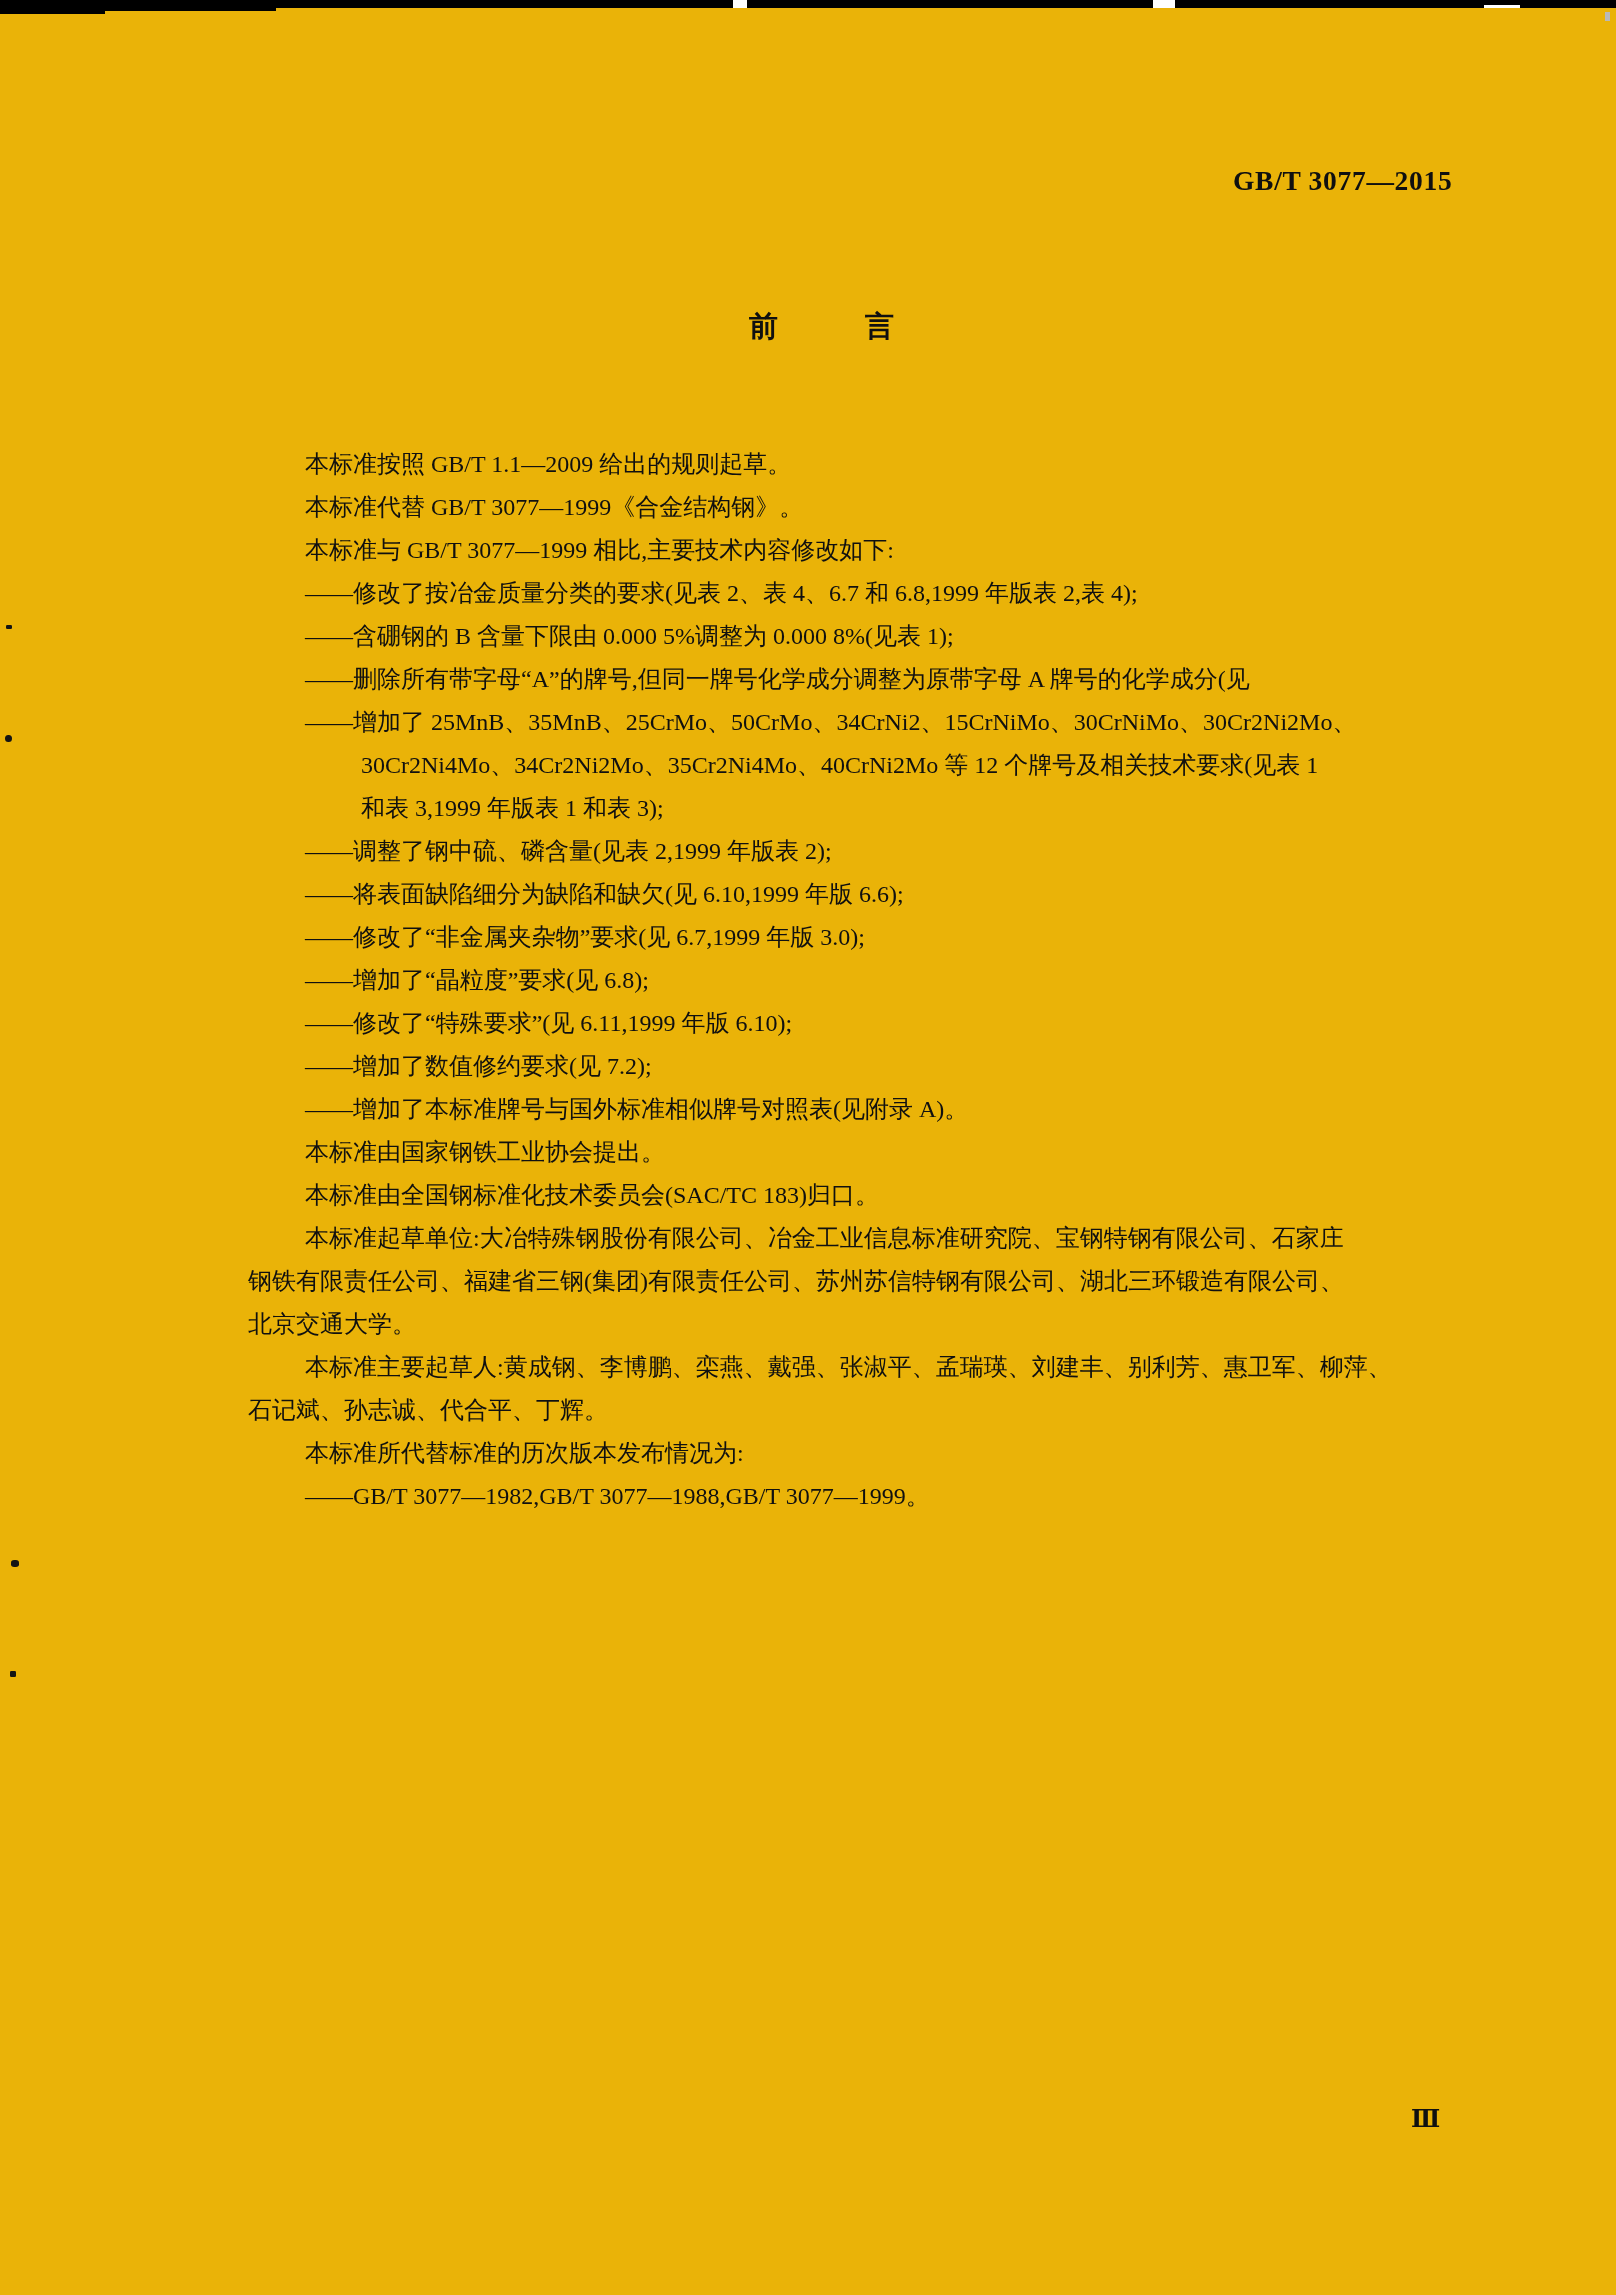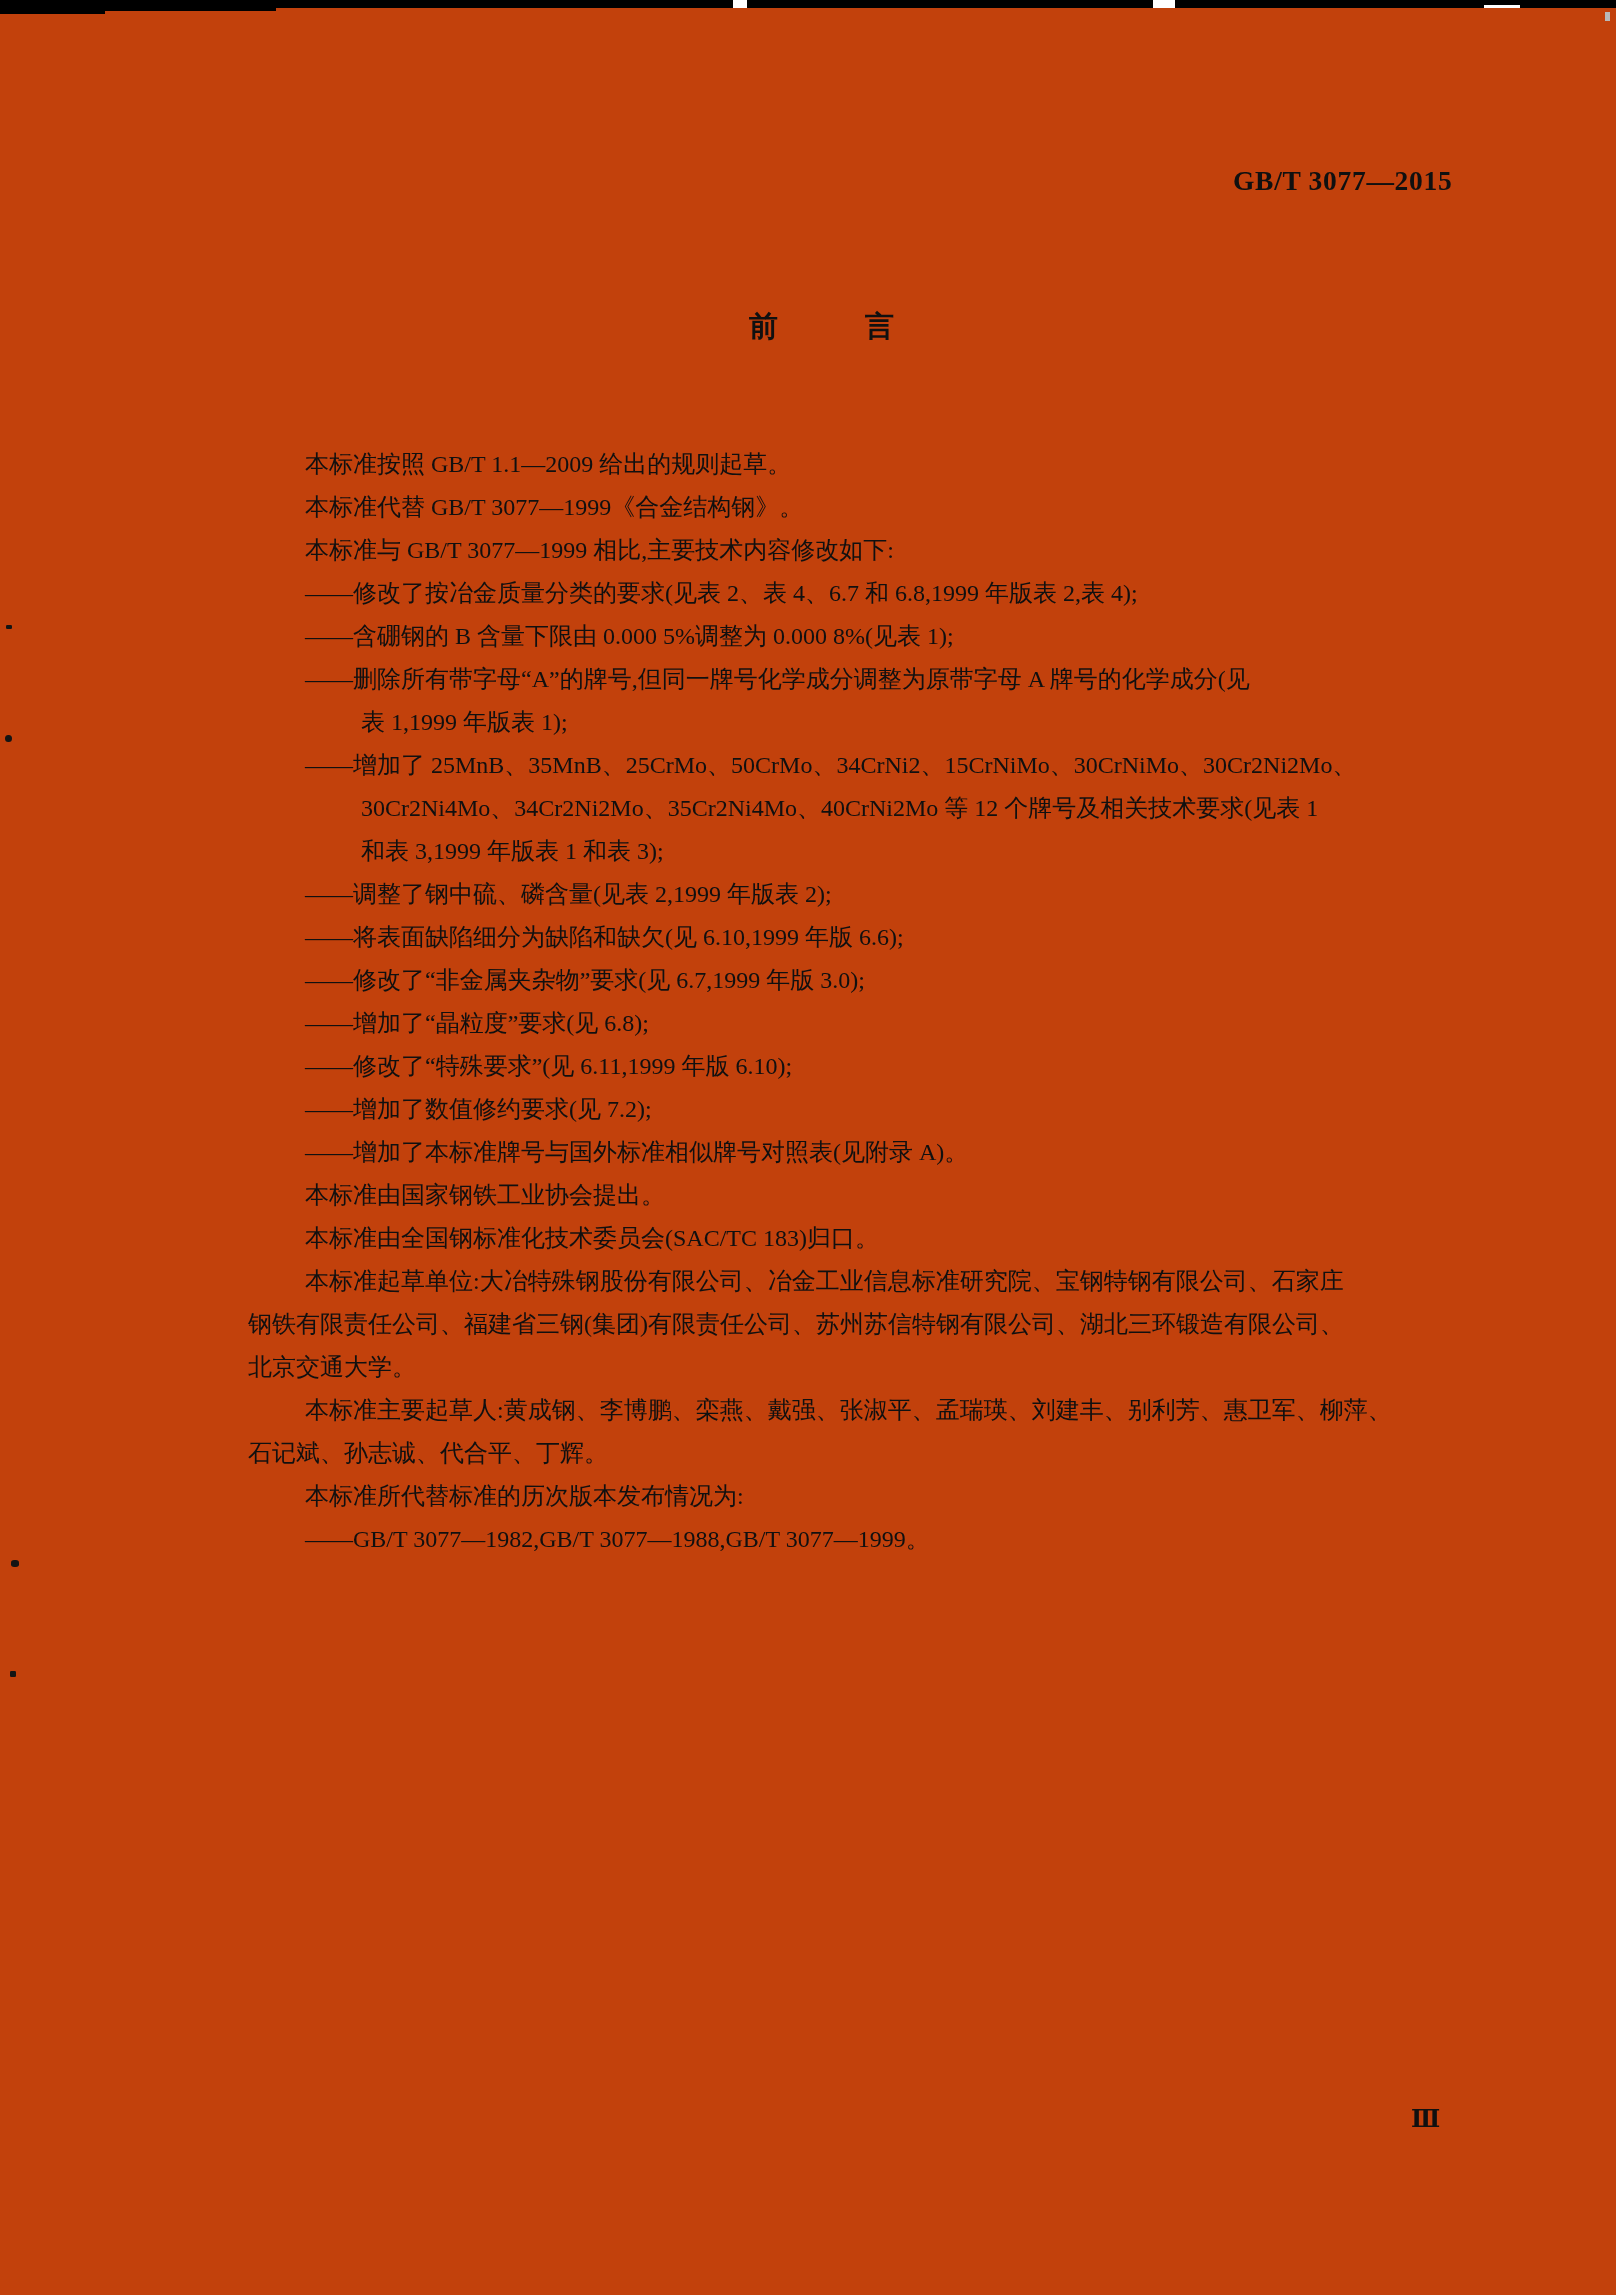--- a/index.html
+++ b/index.html
@@ -1,19 +1,19 @@
 <!DOCTYPE html>
 <html style="font-size:10.5px"><head>
 <meta charset="utf-8">
 <style>
   html,body { margin:0; padding:0; background:#e8e8e8; }
   .page {
     position:relative;
     width:1616px; height:2295px;
-    background:#c2410c;
+    background:#eab308;
     font-family:"Liberation Serif","DejaVu Serif",serif;
     color:#101010;
     overflow:hidden;
   }
 
   
   .topband   { position:absolute; left:0; top:0; width:1616px; height:7.9px; background:#000; }
   .topband-l { position:absolute; left:0; top:0; width:105px; height:13.8px; background:#000; }
   .topband-l2{ position:absolute; left:79px; top:0; width:197px; height:10.5px; background:#000; }
   .bandgap1  { position:absolute; left:733px; top:0; width:14.4px; height:7.9px; background:#fff; }
@@ -82,21 +82,20 @@
     <span class="t1">前</span><span class="t2">言</span>
   </div>
 
   <div class="body-text">
     <div class="line indent">本标准按照 GB/T 1.1—2009 给出的规则起草。</div>
     <div class="line indent">本标准代替 GB/T 3077—1999《合金结构钢》。</div>
     <div class="line indent">本标准与 GB/T 3077—1999 相比,主要技术内容修改如下:</div>
     <div class="line indent">——修改了按冶金质量分类的要求(见表 2、表 4、6.7 和 6.8,1999 年版表 2,表 4);</div>
     <div class="line indent">——含硼钢的 B 含量下限由 0.000 5%调整为 0.000 8%(见表 1);</div>
     <div class="line indent">——删除所有带字母“A”的牌号,但同一牌号化学成分调整为原带字母 A 牌号的化学成分(见</div>
-    <div class="line hang">表 1,1999 年版表 1);</div>
     <div class="line indent">——增加了 25MnB、35MnB、25CrMo、50CrMo、34CrNi2、15CrNiMo、30CrNiMo、30Cr2Ni2Mo、</div>
     <div class="line hang">30Cr2Ni4Mo、34Cr2Ni2Mo、35Cr2Ni4Mo、40CrNi2Mo 等 12 个牌号及相关技术要求(见表 1</div>
     <div class="line hang">和表 3,1999 年版表 1 和表 3);</div>
     <div class="line indent">——调整了钢中硫、磷含量(见表 2,1999 年版表 2);</div>
     <div class="line indent">——将表面缺陷细分为缺陷和缺欠(见 6.10,1999 年版 6.6);</div>
     <div class="line indent">——修改了“非金属夹杂物”要求(见 6.7,1999 年版 3.0);</div>
     <div class="line indent">——增加了“晶粒度”要求(见 6.8);</div>
     <div class="line indent">——修改了“特殊要求”(见 6.11,1999 年版 6.10);</div>
     <div class="line indent">——增加了数值修约要求(见 7.2);</div>
     <div class="line indent">——增加了本标准牌号与国外标准相似牌号对照表(见附录 A)。</div>

